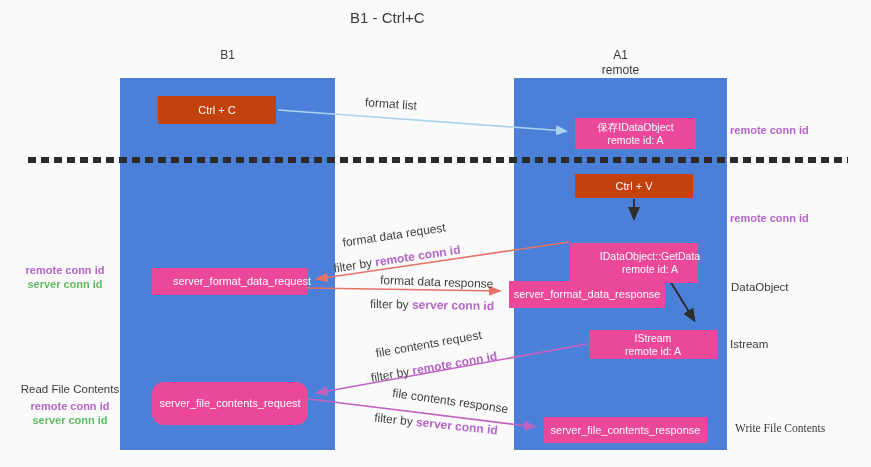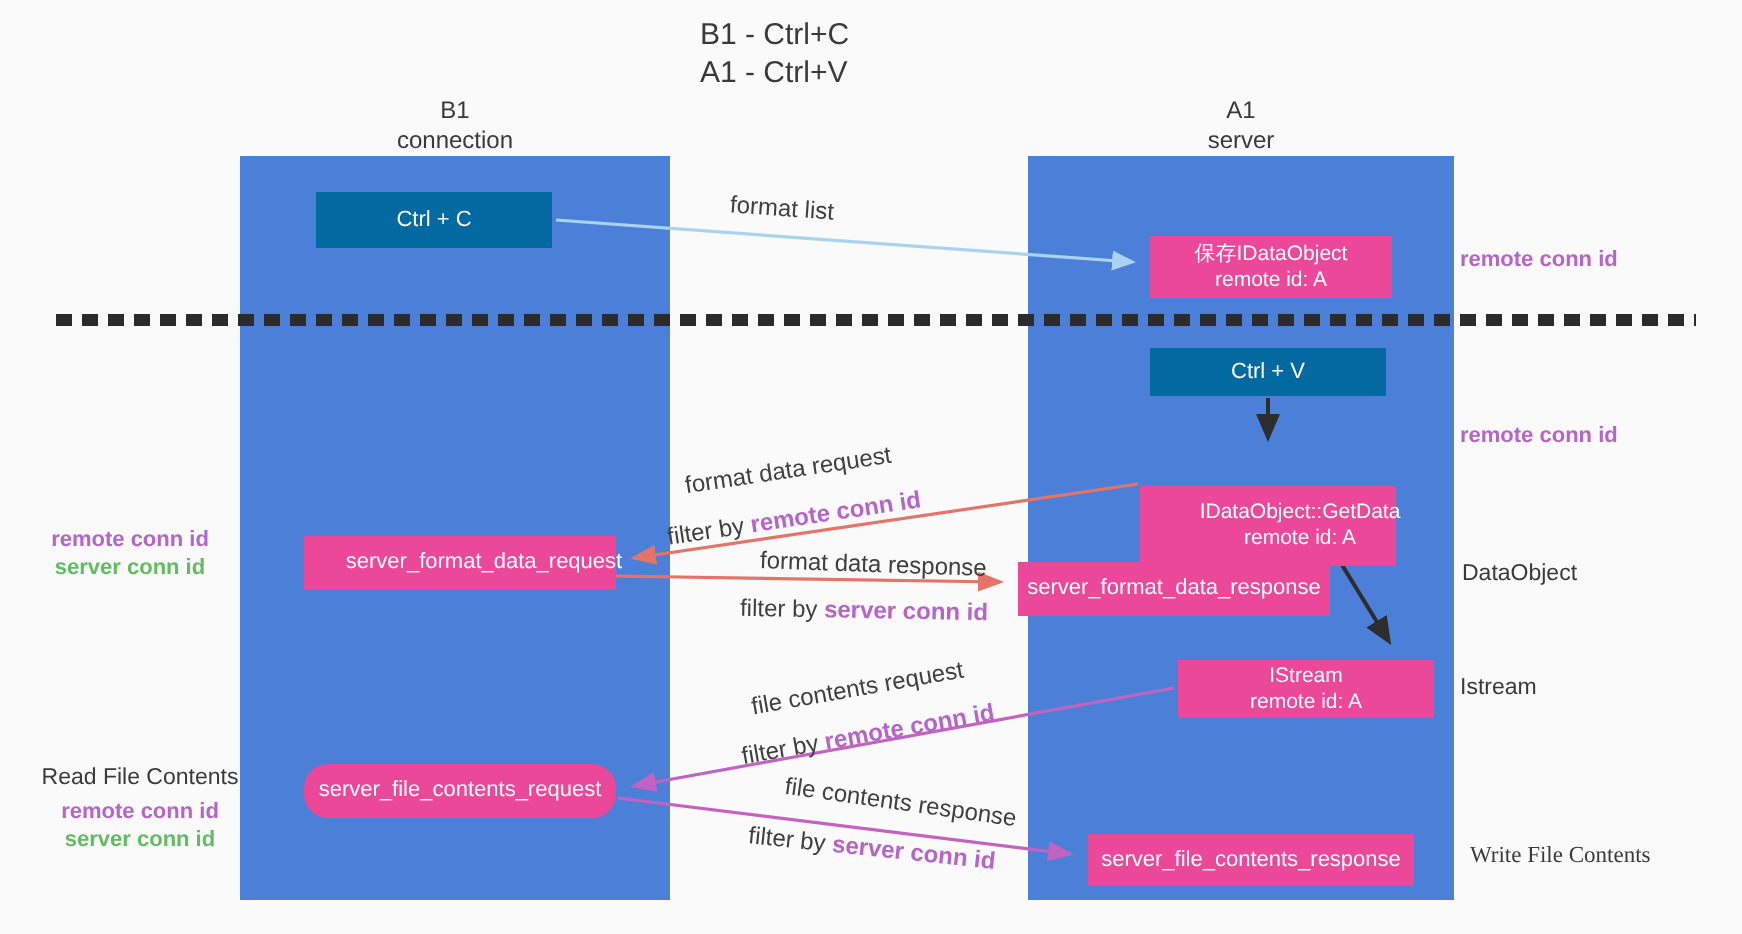--- a/index.html
+++ b/index.html
@@ -13,49 +13,47 @@
 
   .column{background:#4c80d8;top:78px;height:372px;}
   #col-b1{left:120px;width:215px;}
   #col-a1{left:514px;width:213px;}
 
   .dashline{left:28px;top:157px;width:820px;height:6px;
     background:repeating-linear-gradient(90deg,#2b2b2b 0 8px,transparent 8px 13px);}
 
   .node{display:flex;flex-direction:column;align-items:center;justify-content:center;
     color:#fff;font-size:11px;line-height:13px;text-align:center;box-sizing:border-box;}
-  .green{background:#0369a1;}
+  .green{background:#c2410c;}
   .orange{background:#ec4899;}
 
   .arrow-label{white-space:nowrap;font-size:12px;color:#3f3f3f;}
   .purple{color:#b564c8;font-weight:bold;}
   .greentxt{color:#63bb63;font-weight:bold;}
   .side{white-space:nowrap;font-size:11.5px;color:#3a3a3a;}
   .side-bold{white-space:nowrap;font-size:11px;font-weight:bold;line-height:14px;}
   .left-block{text-align:center;line-height:14px;}
 
   svg.overlay{position:absolute;left:0;top:0;pointer-events:none;}
 </style>
 </head>
 <body>
 
 <div id="canvas">
 
   <div class="abs title">
     <div>B1 - Ctrl+C</div>
-    <div>A1 - Ctrl+V</div>
   </div>
 
   <div class="abs col-header" style="left:160px;top:48px;">
     <div>B1</div>
-    <div>connection</div>
   </div>
   <div class="abs col-header" style="left:553px;top:48px;">
     <div>A1</div>
-    <div>server</div>
+    <div>remote</div>
   </div>
 
   <div class="abs column" id="col-b1"></div>
   <div class="abs column" id="col-a1"></div>
 
   <div class="abs dashline"></div>
 
   <svg class="overlay" width="871" height="467" viewBox="0 0 871 467">
     <defs>
       <marker id="mBlue" markerUnits="userSpaceOnUse" markerWidth="12" markerHeight="10" refX="10" refY="5" orient="auto">
@@ -104,21 +102,21 @@
 
   <div class="abs node orange" style="left:509px;top:281px;width:156px;height:27px;">
     <span>server_format_data_response</span>
   </div>
 
   <div class="abs node orange" style="left:589px;top:330px;width:128px;height:29px;font-size:10.5px;">
     <span>IStream</span>
     <span>remote id: A</span>
   </div>
 
-  <div class="abs node orange" style="left:152px;top:382px;width:156px;height:27px;border-radius:12px;">
+  <div class="abs node orange" style="left:152px;top:382px;width:156px;height:43px;border-radius:12px;">
     <span>server_file_contents_request</span>
   </div>
 
   <div class="abs node orange" style="left:544px;top:417px;width:163px;height:26px;">
     <span>server_file_contents_response</span>
   </div>
 
   <div class="abs arrow-label" style="left:365px;top:97px;transform:rotate(4deg);">format list</div>
 
   <div class="abs arrow-label" style="left:342px;top:228px;transform:rotate(-8.5deg);">format data request</div>

